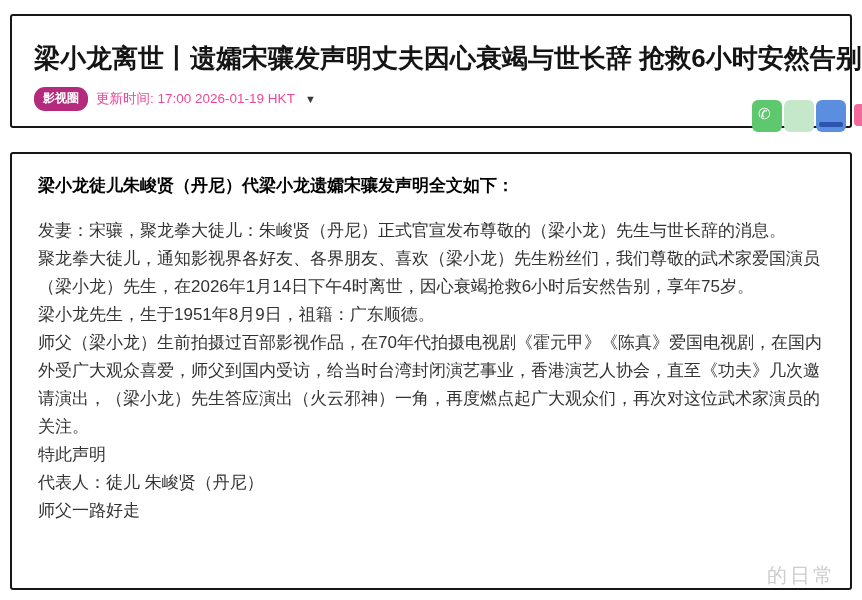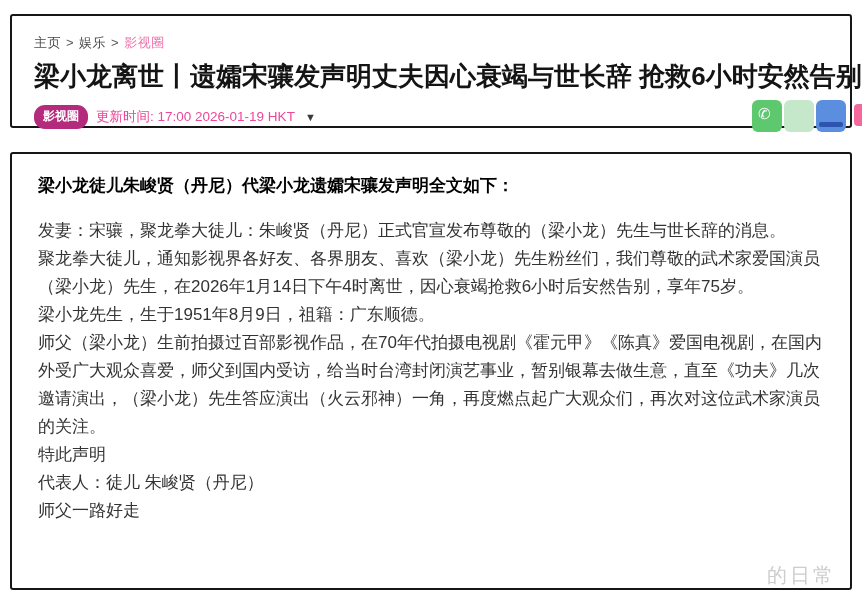--- a/index.html
+++ b/index.html
@@ -157,23 +157,20 @@
     font-size: 20px;
     letter-spacing: 3px;
     padding-right: 6px;
   }
 </style>
 </head>
 <body>
 
 <div class="card header-card">
 
-  <div class="breadcrumb">
-    <a>主页</a><span class="sep">&gt;</span><a>娱乐</a><span class="sep">&gt;</span><a class="active">影视圈</a>
-  </div>
 
   <div class="page-title">梁小龙离世丨遗孀宋骧发声明丈夫因心衰竭与世长辞 抢救6小时安然告别</div>
 
   <div class="meta-row">
     <span class="cat-badge">影视圈</span>
     <span class="update-time"><span>更新时间:</span> <span>17:00 2026-01-19 HKT</span></span>
     <span class="caret">▼</span>
   </div>
 
   <div class="share-cluster">
@@ -185,21 +182,21 @@
 </div>
 
 <div class="card content-card">
 
   <div class="statement-intro">梁小龙徒儿朱峻贤（丹尼）代梁小龙遗孀宋骧发声明全文如下：</div>
 
   <div>
       <div class="para">发妻：宋骧，聚龙拳大徒儿：朱峻贤（丹尼）正式官宣发布尊敬的（梁小龙）先生与世长辞的消息。</div>
       <div class="para">聚龙拳大徒儿，通知影视界各好友、各界朋友、喜欢（梁小龙）先生粉丝们，我们尊敬的武术家爱国演员（梁小龙）先生，在2026年1月14日下午4时离世，因心衰竭抢救6小时后安然告别，享年75岁。</div>
       <div class="para">梁小龙先生，生于1951年8月9日，祖籍：广东顺德。</div>
-      <div class="para">师父（梁小龙）生前拍摄过百部影视作品，在70年代拍摄电视剧《霍元甲》《陈真》爱国电视剧，在国内外受广大观众喜爱，师父到国内受访，给当时台湾封闭演艺事业，暂别银幕去做生意，直至《功夫》几次邀请演出，（梁小龙）先生答应演出（火云邪神）一角，再度燃点起广大观众们，再次对这位武术家演员的关注。</div>
+      <div class="para">师父（梁小龙）生前拍摄过百部影视作品，在70年代拍摄电视剧《霍元甲》《陈真》爱国电视剧，在国内外受广大观众喜爱，师父到国内受访，给当时台湾封闭演艺事业，香港演艺人协会，直至《功夫》几次邀请演出，（梁小龙）先生答应演出（火云邪神）一角，再度燃点起广大观众们，再次对这位武术家演员的关注。</div>
       <div class="para">特此声明</div>
       <div class="para">代表人：徒儿 朱峻贤（丹尼）</div>
       <div class="para">师父一路好走</div>
     </div>
 
   <div class="watermark">
     <span>的日常</span>
   </div>
 </div>
 

